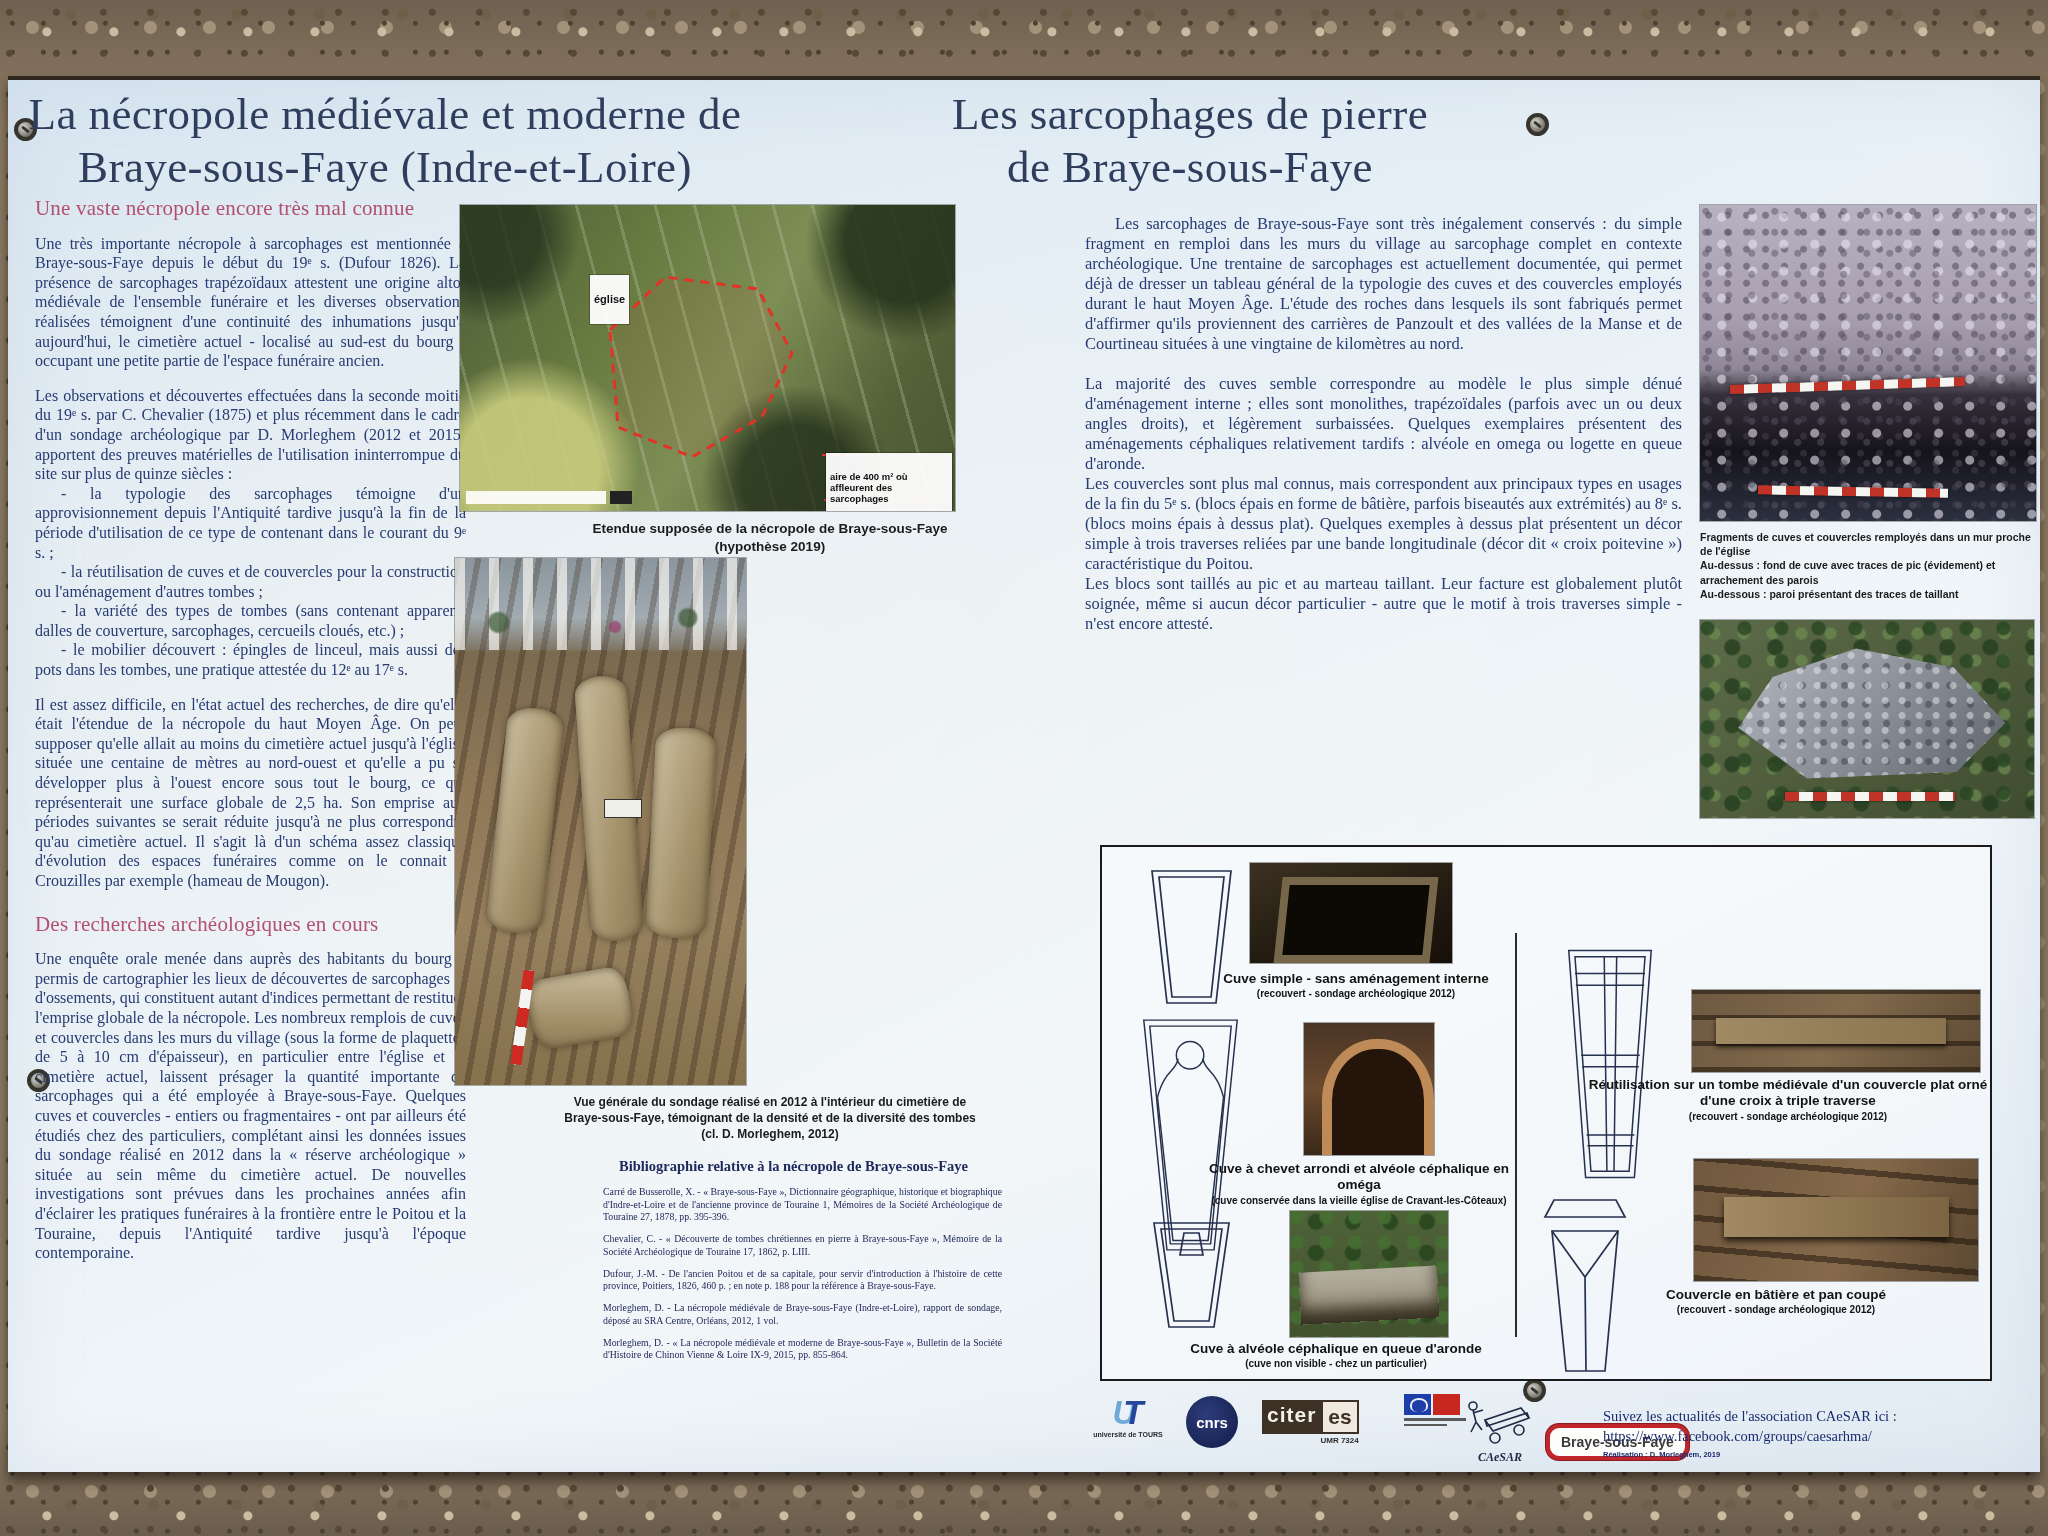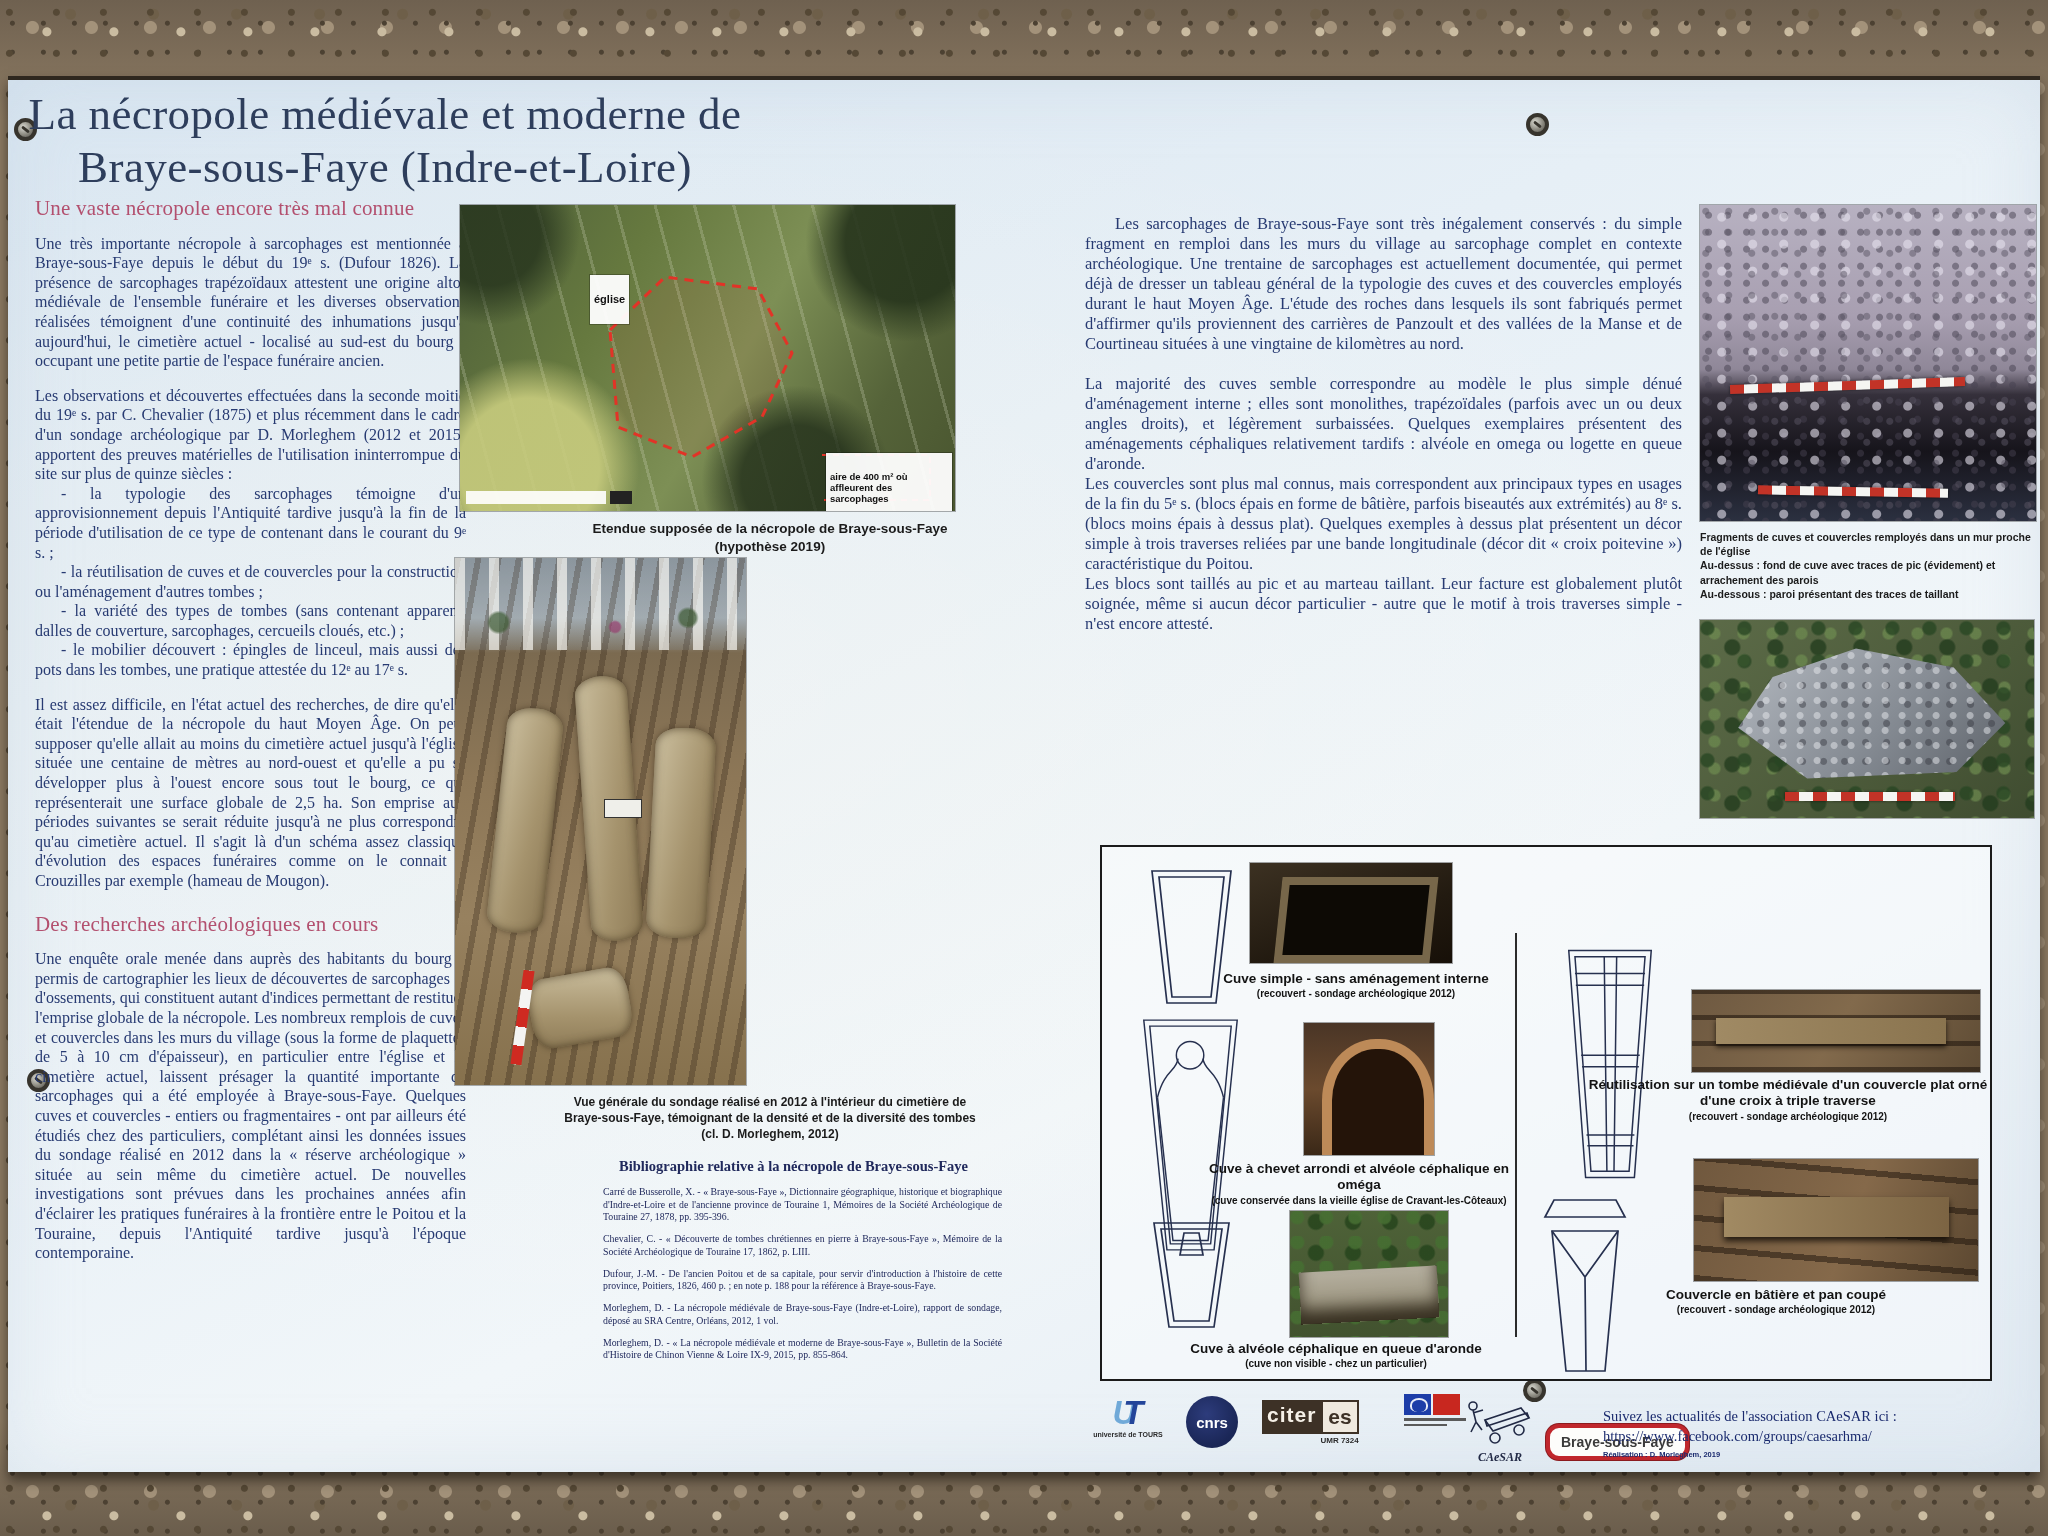--- a/index.html
+++ b/index.html
@@ -267,20 +267,24 @@
 
   <div id="biblio">
     <h3>Bibliographie relative à la nécropole de Braye-sous-Faye</h3>
     <p>Carré de Busserolle, X. - « Braye-sous-Faye », Dictionnaire géographique, historique et biographique d'Indre-et-Loire et de l'ancienne province de Touraine 1, Mémoires de la Société Archéologique de Touraine 27, 1878, pp. 395-396.</p>
     <p>Chevalier, C. - « Découverte de tombes chrétiennes en pierre à Braye-sous-Faye », Mémoire de la Société Archéologique de Touraine 17, 1862, p. LIII.</p>
     <p>Dufour, J.-M. - De l'ancien Poitou et de sa capitale, pour servir d'introduction à l'histoire de cette province, Poitiers, 1826, 460 p. ; en note p. 188 pour la référence à Braye-sous-Faye.</p>
     <p>Morleghem, D. - La nécropole médiévale de Braye-sous-Faye (Indre-et-Loire), rapport de sondage, déposé au SRA Centre, Orléans, 2012, 1 vol.</p>
     <p>Morleghem, D. - « La nécropole médiévale et moderne de Braye-sous-Faye », Bulletin de la Société d'Histoire de Chinon Vienne &amp; Loire IX-9, 2015, pp. 855-864.</p>
   </div>
 
+  <div class="panel-title" id="right-title">
+    <div>Les sarcophages de pierre</div>
+    <div>de Braye-sous-Faye</div>
+  </div>
 
   <div id="right-col">
     <p class="first">Les sarcophages de Braye-sous-Faye sont très inégalement conservés : du simple fragment en remploi dans les murs du village au sarcophage complet en contexte archéologique. Une trentaine de sarcophages est actuellement documentée, qui permet déjà de dresser un tableau général de la typologie des cuves et des couvercles employés durant le haut Moyen Âge. L'étude des roches dans lesquels ils sont fabriqués permet d'affirmer qu'ils proviennent des carrières de Panzoult et des vallées de la Manse et de Courtineau situées à une vingtaine de kilomètres au nord.</p>
     <p>La majorité des cuves semble correspondre au modèle le plus simple dénué d'aménagement interne ; elles sont monolithes, trapézoïdales (parfois avec un ou deux angles droits), et légèrement surbaissées. Quelques exemplaires présentent des aménagements céphaliques relativement tardifs : alvéole en omega ou logette en queue d'aronde.</p>
     <p>Les couvercles sont plus mal connus, mais correspondent aux principaux types en usages de la fin du 5ᵉ s. (blocs épais en forme de bâtière, parfois biseautés aux extrémités) au 8ᵉ s. (blocs moins épais à dessus plat). Quelques exemples à dessus plat présentent un décor simple à trois traverses reliées par une bande longitudinale (décor dit « croix poitevine ») caractéristique du Poitou.</p>
     <p>Les blocs sont taillés au pic et au marteau taillant. Leur facture est globalement plutôt soignée, même si aucun décor particulier - autre que le motif à trois traverses simple - n'est encore attesté.</p>
   </div>
 
   <div class="photo" id="wall-photo">
     <div class="scalebar" id="wall-scale1"></div>

